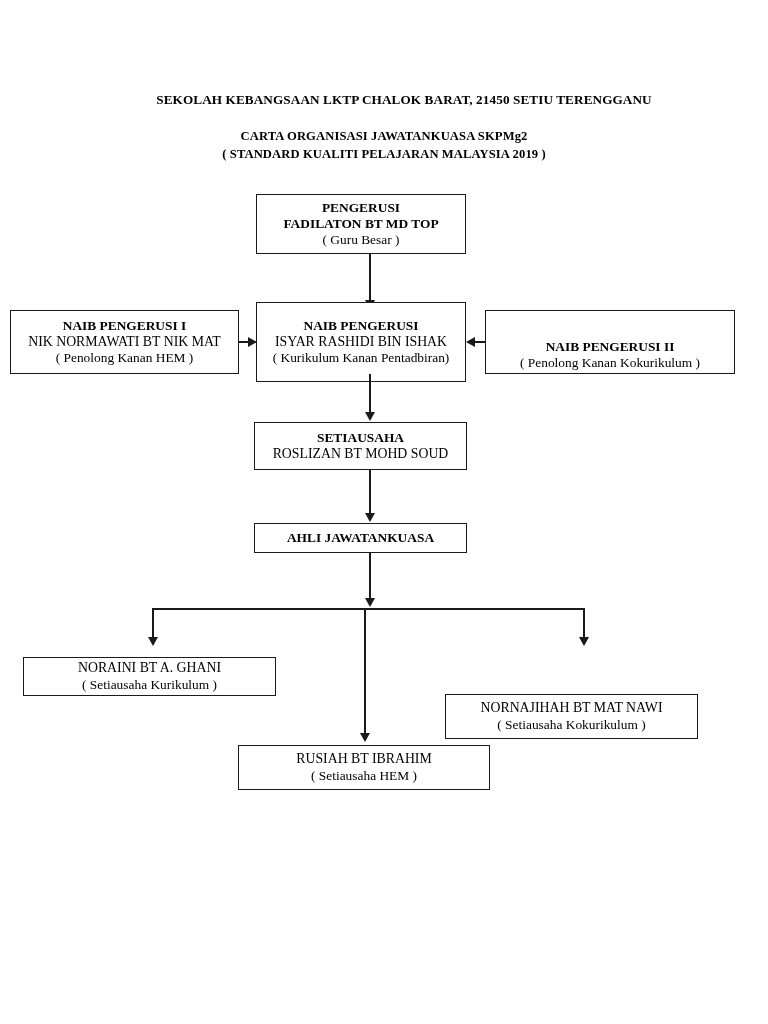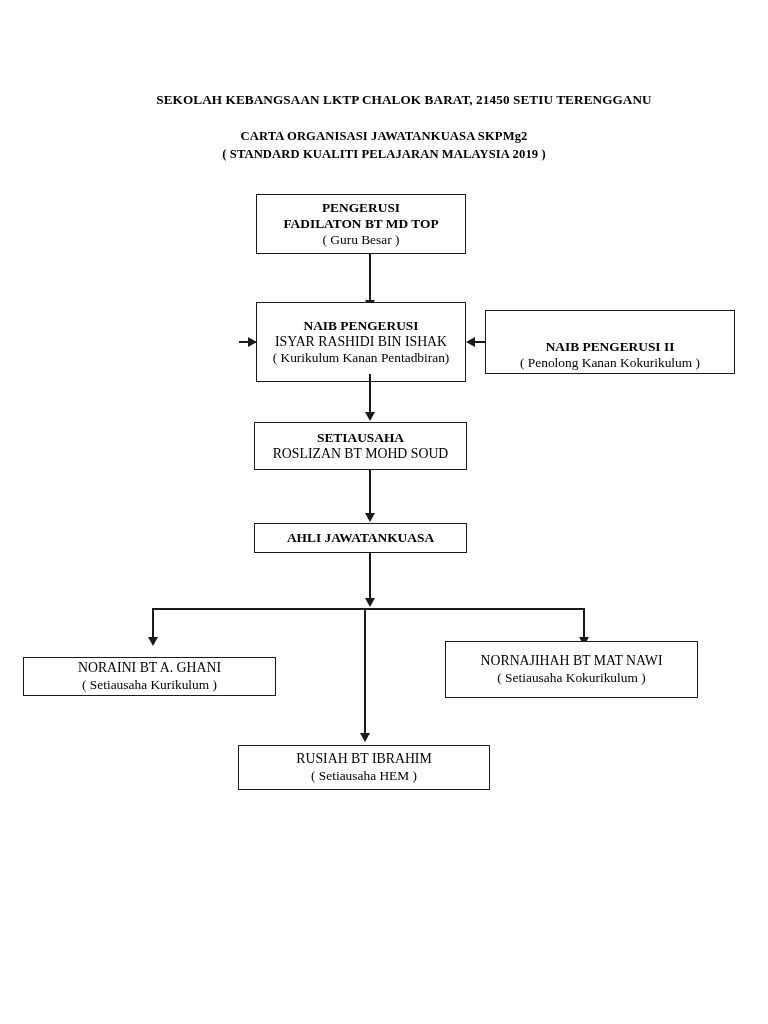--- a/index.html
+++ b/index.html
@@ -60,21 +60,21 @@
   .ln.p   { font-weight: normal; font-size: 13.4px; }
 
   
   #node-pengerusi        { left: 256px; top: 194px; width: 210px; height: 60px; }
   #node-naib-1           { left: 10px;  top: 310px; width: 229px; height: 64px; }
   #node-naib-center      { left: 256px; top: 302px; width: 210px; height: 80px; }
   #node-naib-2           { left: 485px; top: 310px; width: 250px; height: 64px; justify-content: flex-end; }
   #node-setiausaha       { left: 254px; top: 422px; width: 213px; height: 48px; }
   #node-ahli             { left: 254px; top: 523px; width: 213px; height: 30px; }
   #node-kurikulum        { left: 23px;  top: 657px; width: 253px; height: 39px; }
-  #node-kokurikulum      { left: 445px; top: 641px; width: 253px; height: 57px; }
+  #node-kokurikulum      { left: 445px; top: 694px; width: 253px; height: 45px; }
   #node-hem              { left: 238px; top: 745px; width: 252px; height: 45px; }
 
   
   .vline {
     position: absolute;
     width: 1.7px;
     background: #1a1a1a;
   }
   .hline {
     position: absolute;
@@ -119,20 +119,25 @@
 
   <div class="node" id="node-pengerusi">
     <span class="ln b">PENGERUSI</span>
     <span class="ln b">FADILATON BT MD TOP</span>
     <span class="ln p">( Guru Besar )</span>
   </div>
 
   <div class="vline" style="left:369px; top:254px; height:47px;"></div>
   <div class="arrowhead-down" style="left:364.5px; top:300px;"></div>
 
+  <div class="node" id="node-naib-1">
+    <span class="ln b">NAIB PENGERUSI I</span>
+    <span class="ln n">NIK NORMAWATI BT NIK MAT</span>
+    <span class="ln p">( Penolong Kanan HEM )</span>
+  </div>
 
   <div class="hseg" style="left:239px; top:341px; width:12px;"></div>
   <div class="arrowhead-right" style="left:248px; top:336.8px;"></div>
 
   <div class="node" id="node-naib-center">
     <span class="ln b">NAIB PENGERUSI</span>
     <span class="ln n">ISYAR RASHIDI BIN ISHAK</span>
     <span class="ln p">( Kurikulum Kanan Pentadbiran)</span>
   </div>
 

